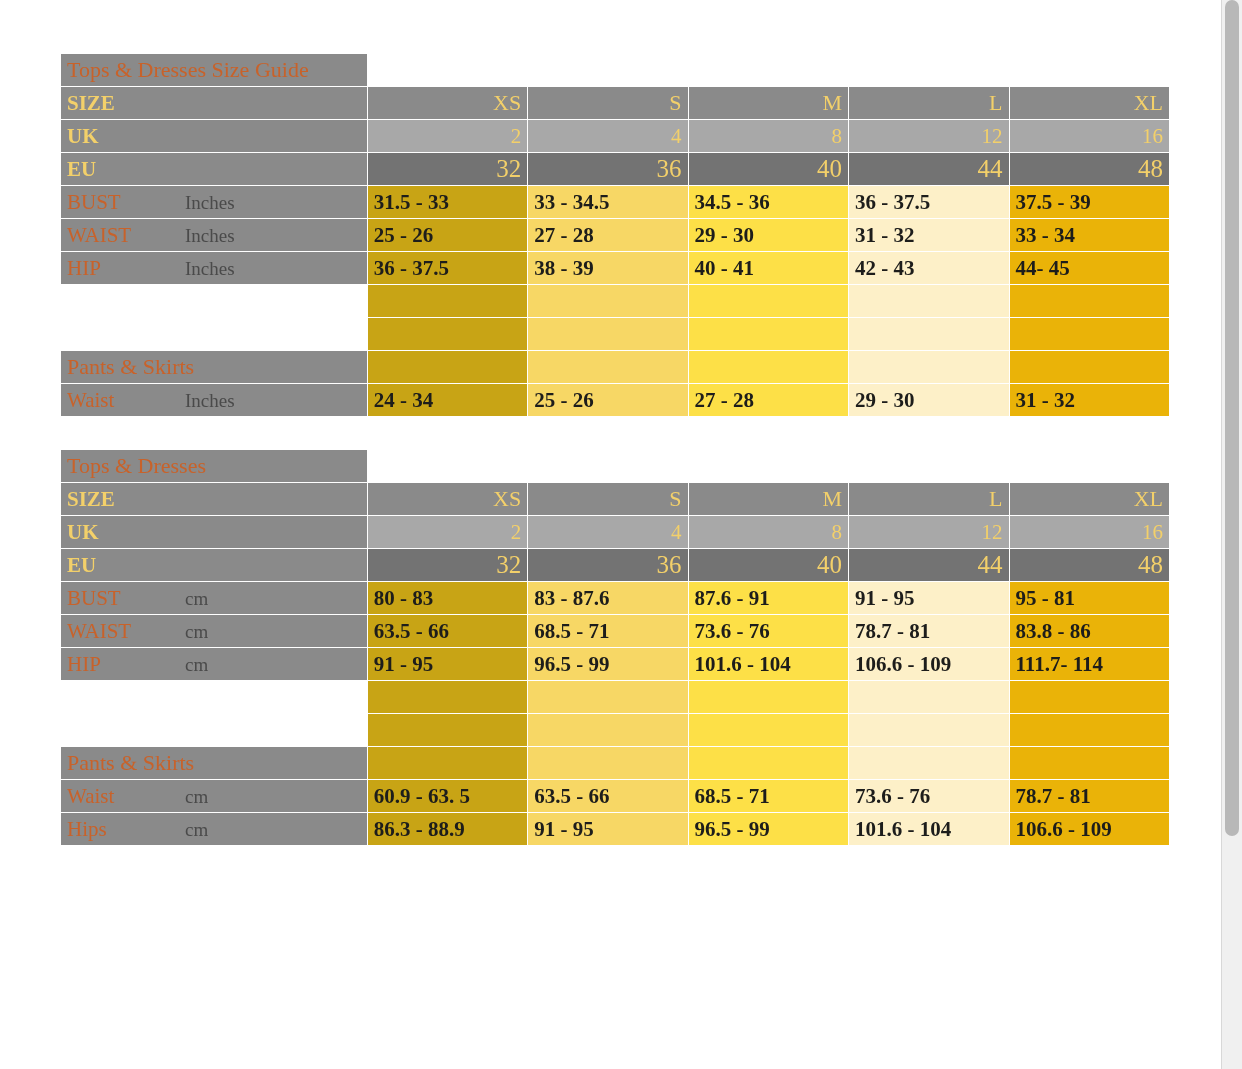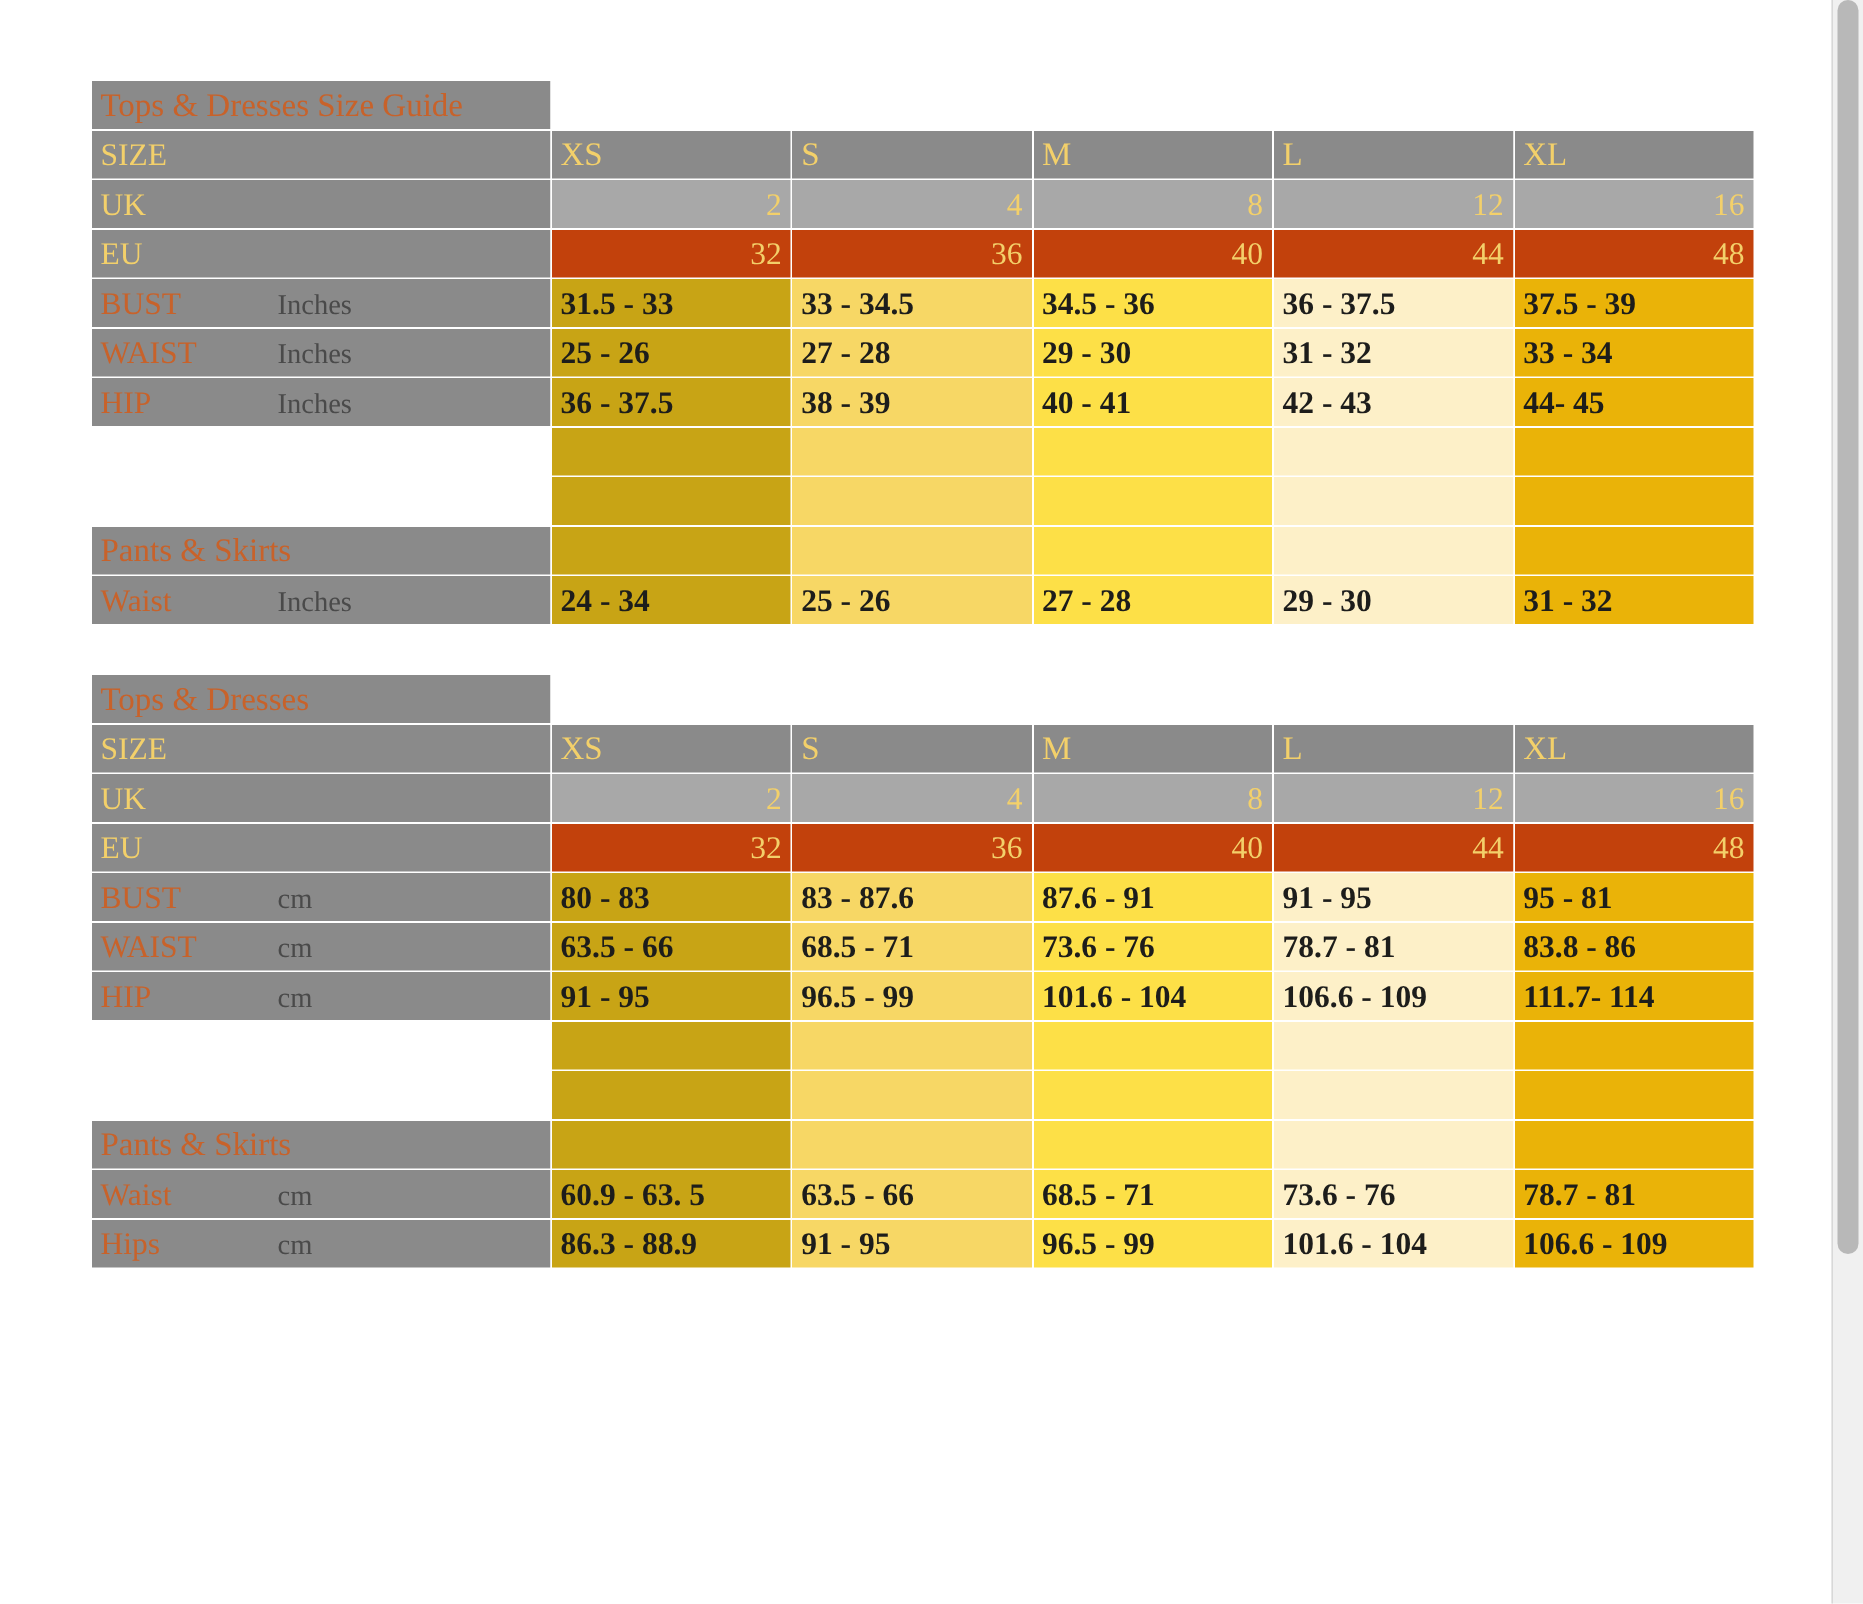--- a/index.html
+++ b/index.html
@@ -66,37 +66,38 @@
     font-size: 21px;
   }
   .grey-label .lab-sub {
     color: #4a4a4a;
     font-size: 19px;
   }
   .grey-head {
     background: #8a8a8a;
     color: #f3d06a;
     font-size: 21px;
+    font-weight: bold;
   }
   .grey-size-hdr {
     background: #8a8a8a;
     color: #f3d06a;
     font-size: 22px;
-    text-align: left;
+    text-align: right;
   }
   .lgrey-head {
     background: #a8a8a8;
     color: #f3d06a;
     font-size: 21px;
     text-align: right;
   }
   .mgrey-head {
-    background: #c2410c;
+    background: #737373;
     color: #f3d06a;
-    font-size: 21px;
+    font-size: 25px;
     text-align: right;
   }
   .title-cell {
     background: #8a8a8a;
     color: #c8622a;
     font-size: 22px;
   }
   .v-xs { background: #c8a415; color: #1d1d1b; }
   .v-s  { background: #f7d765; color: #1d1d1b; }
   .v-m  { background: #fde047; color: #1d1d1b; }

